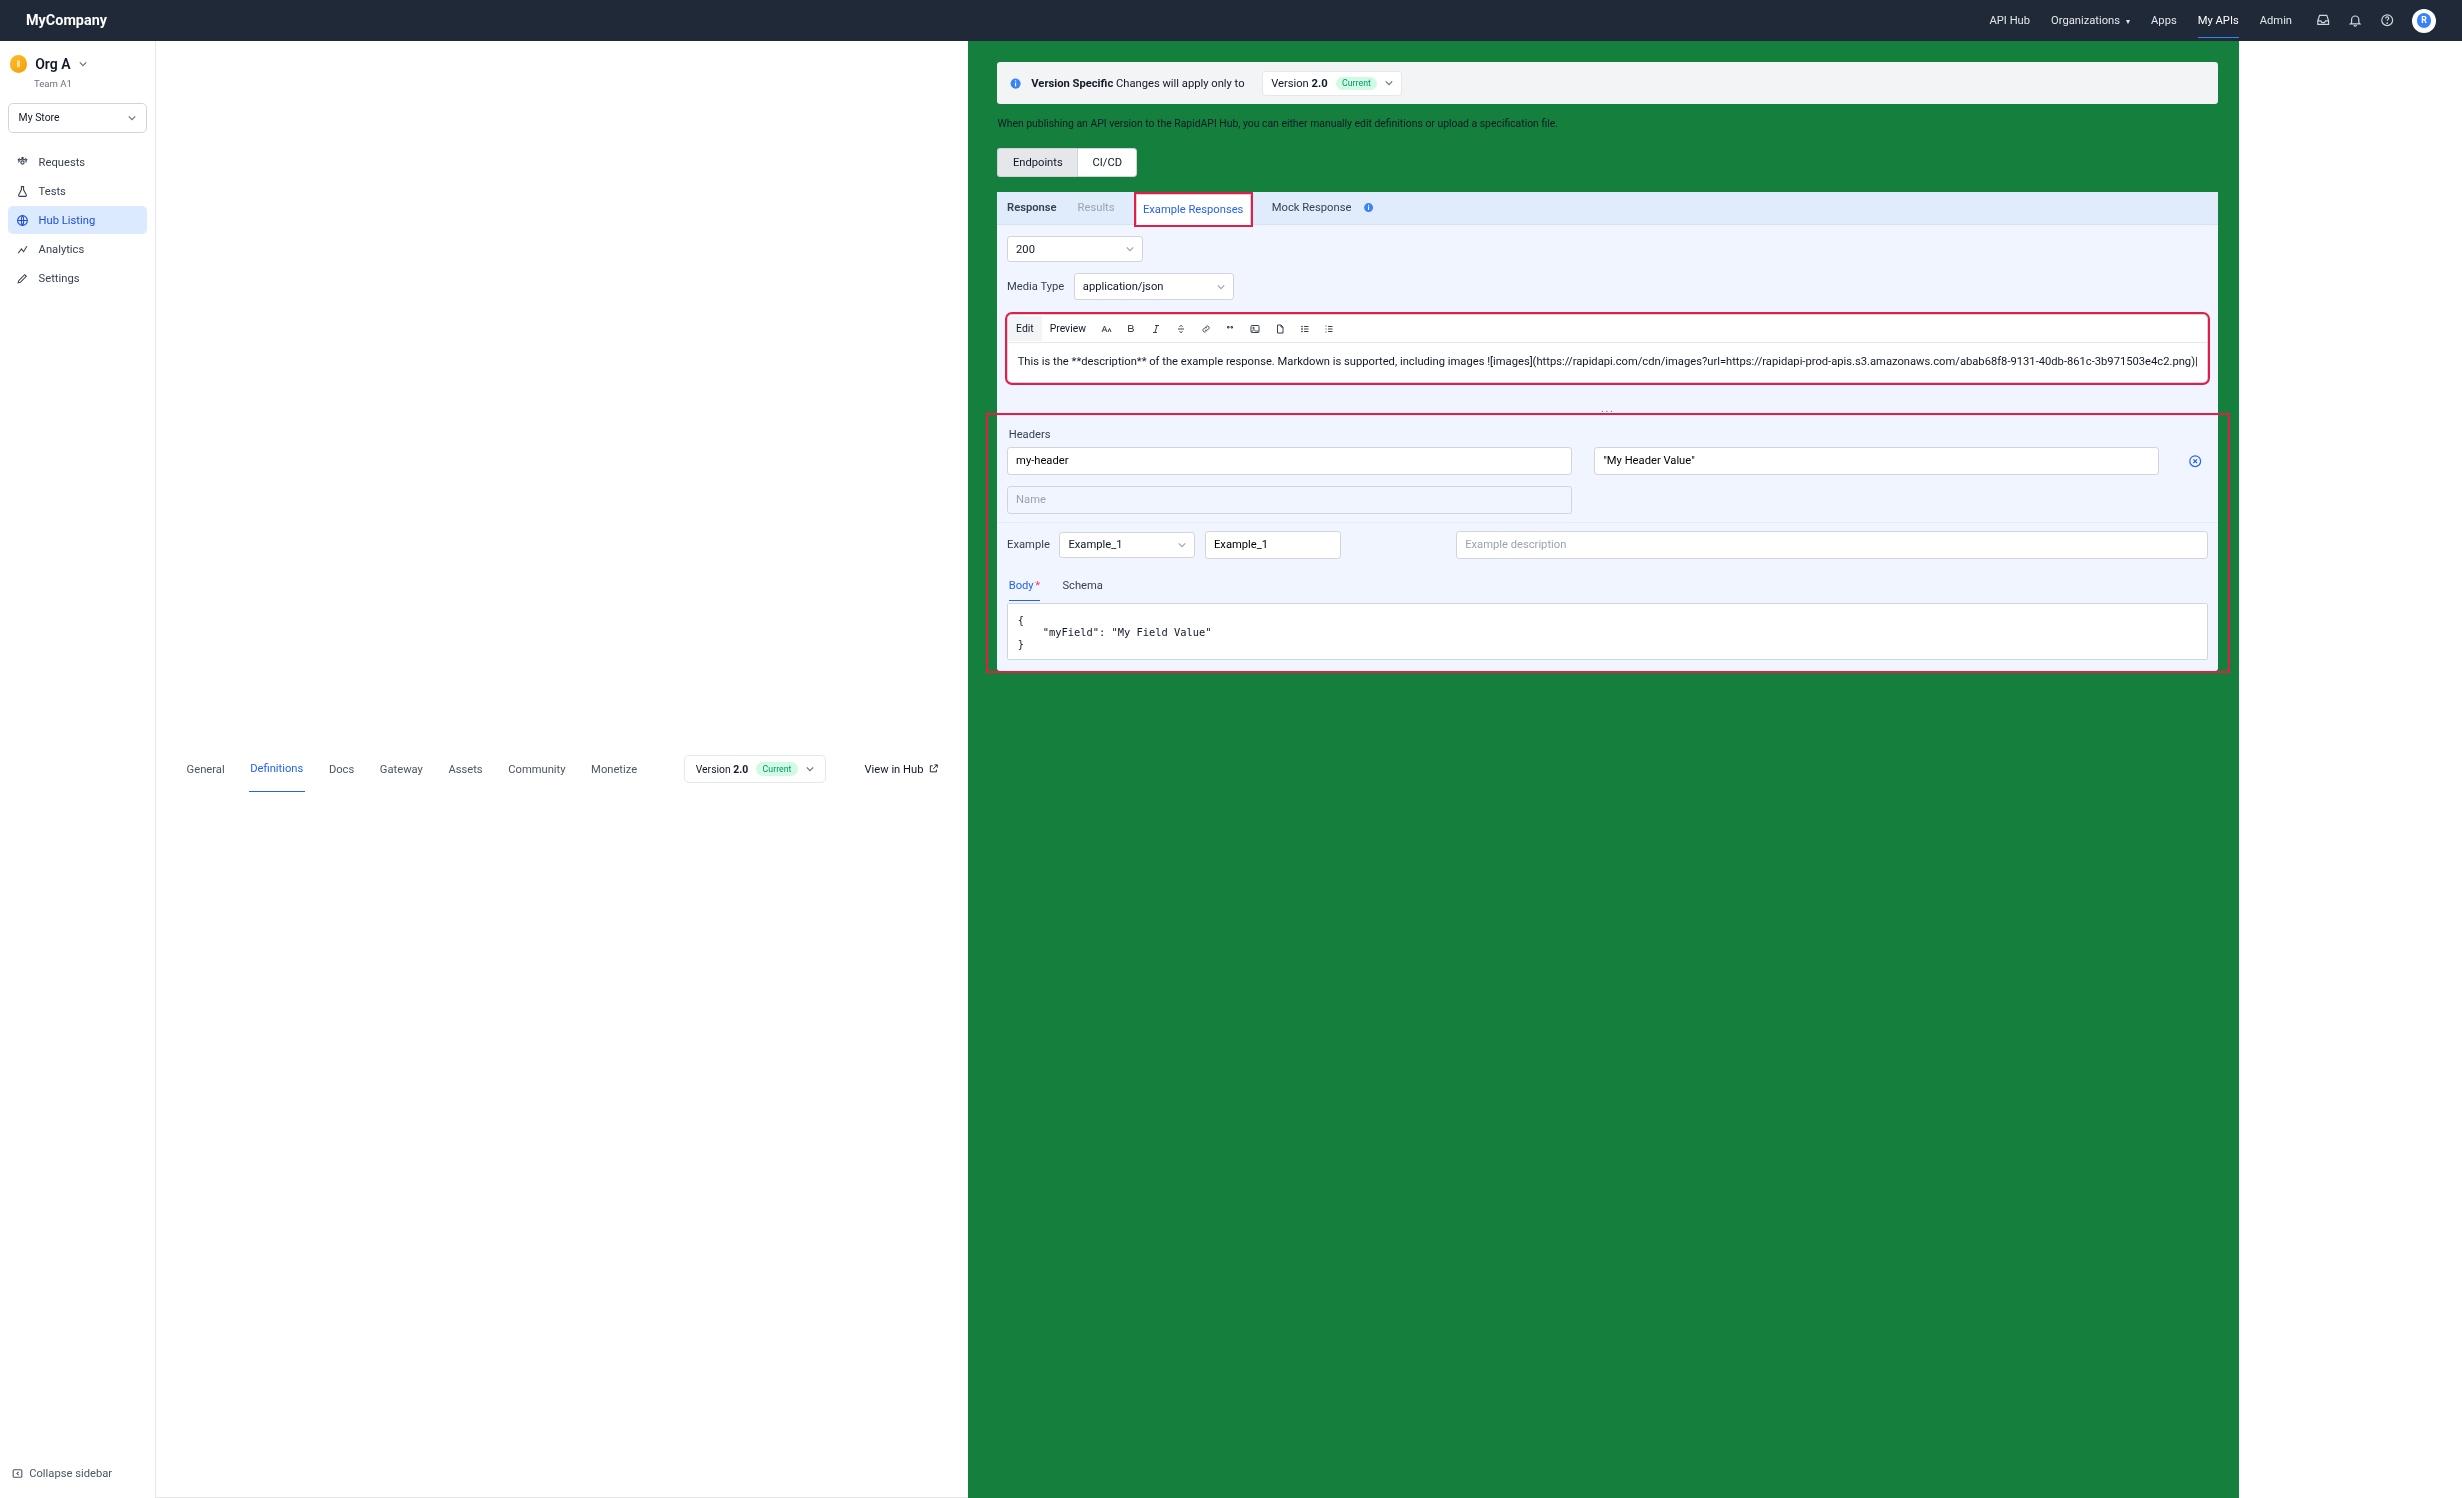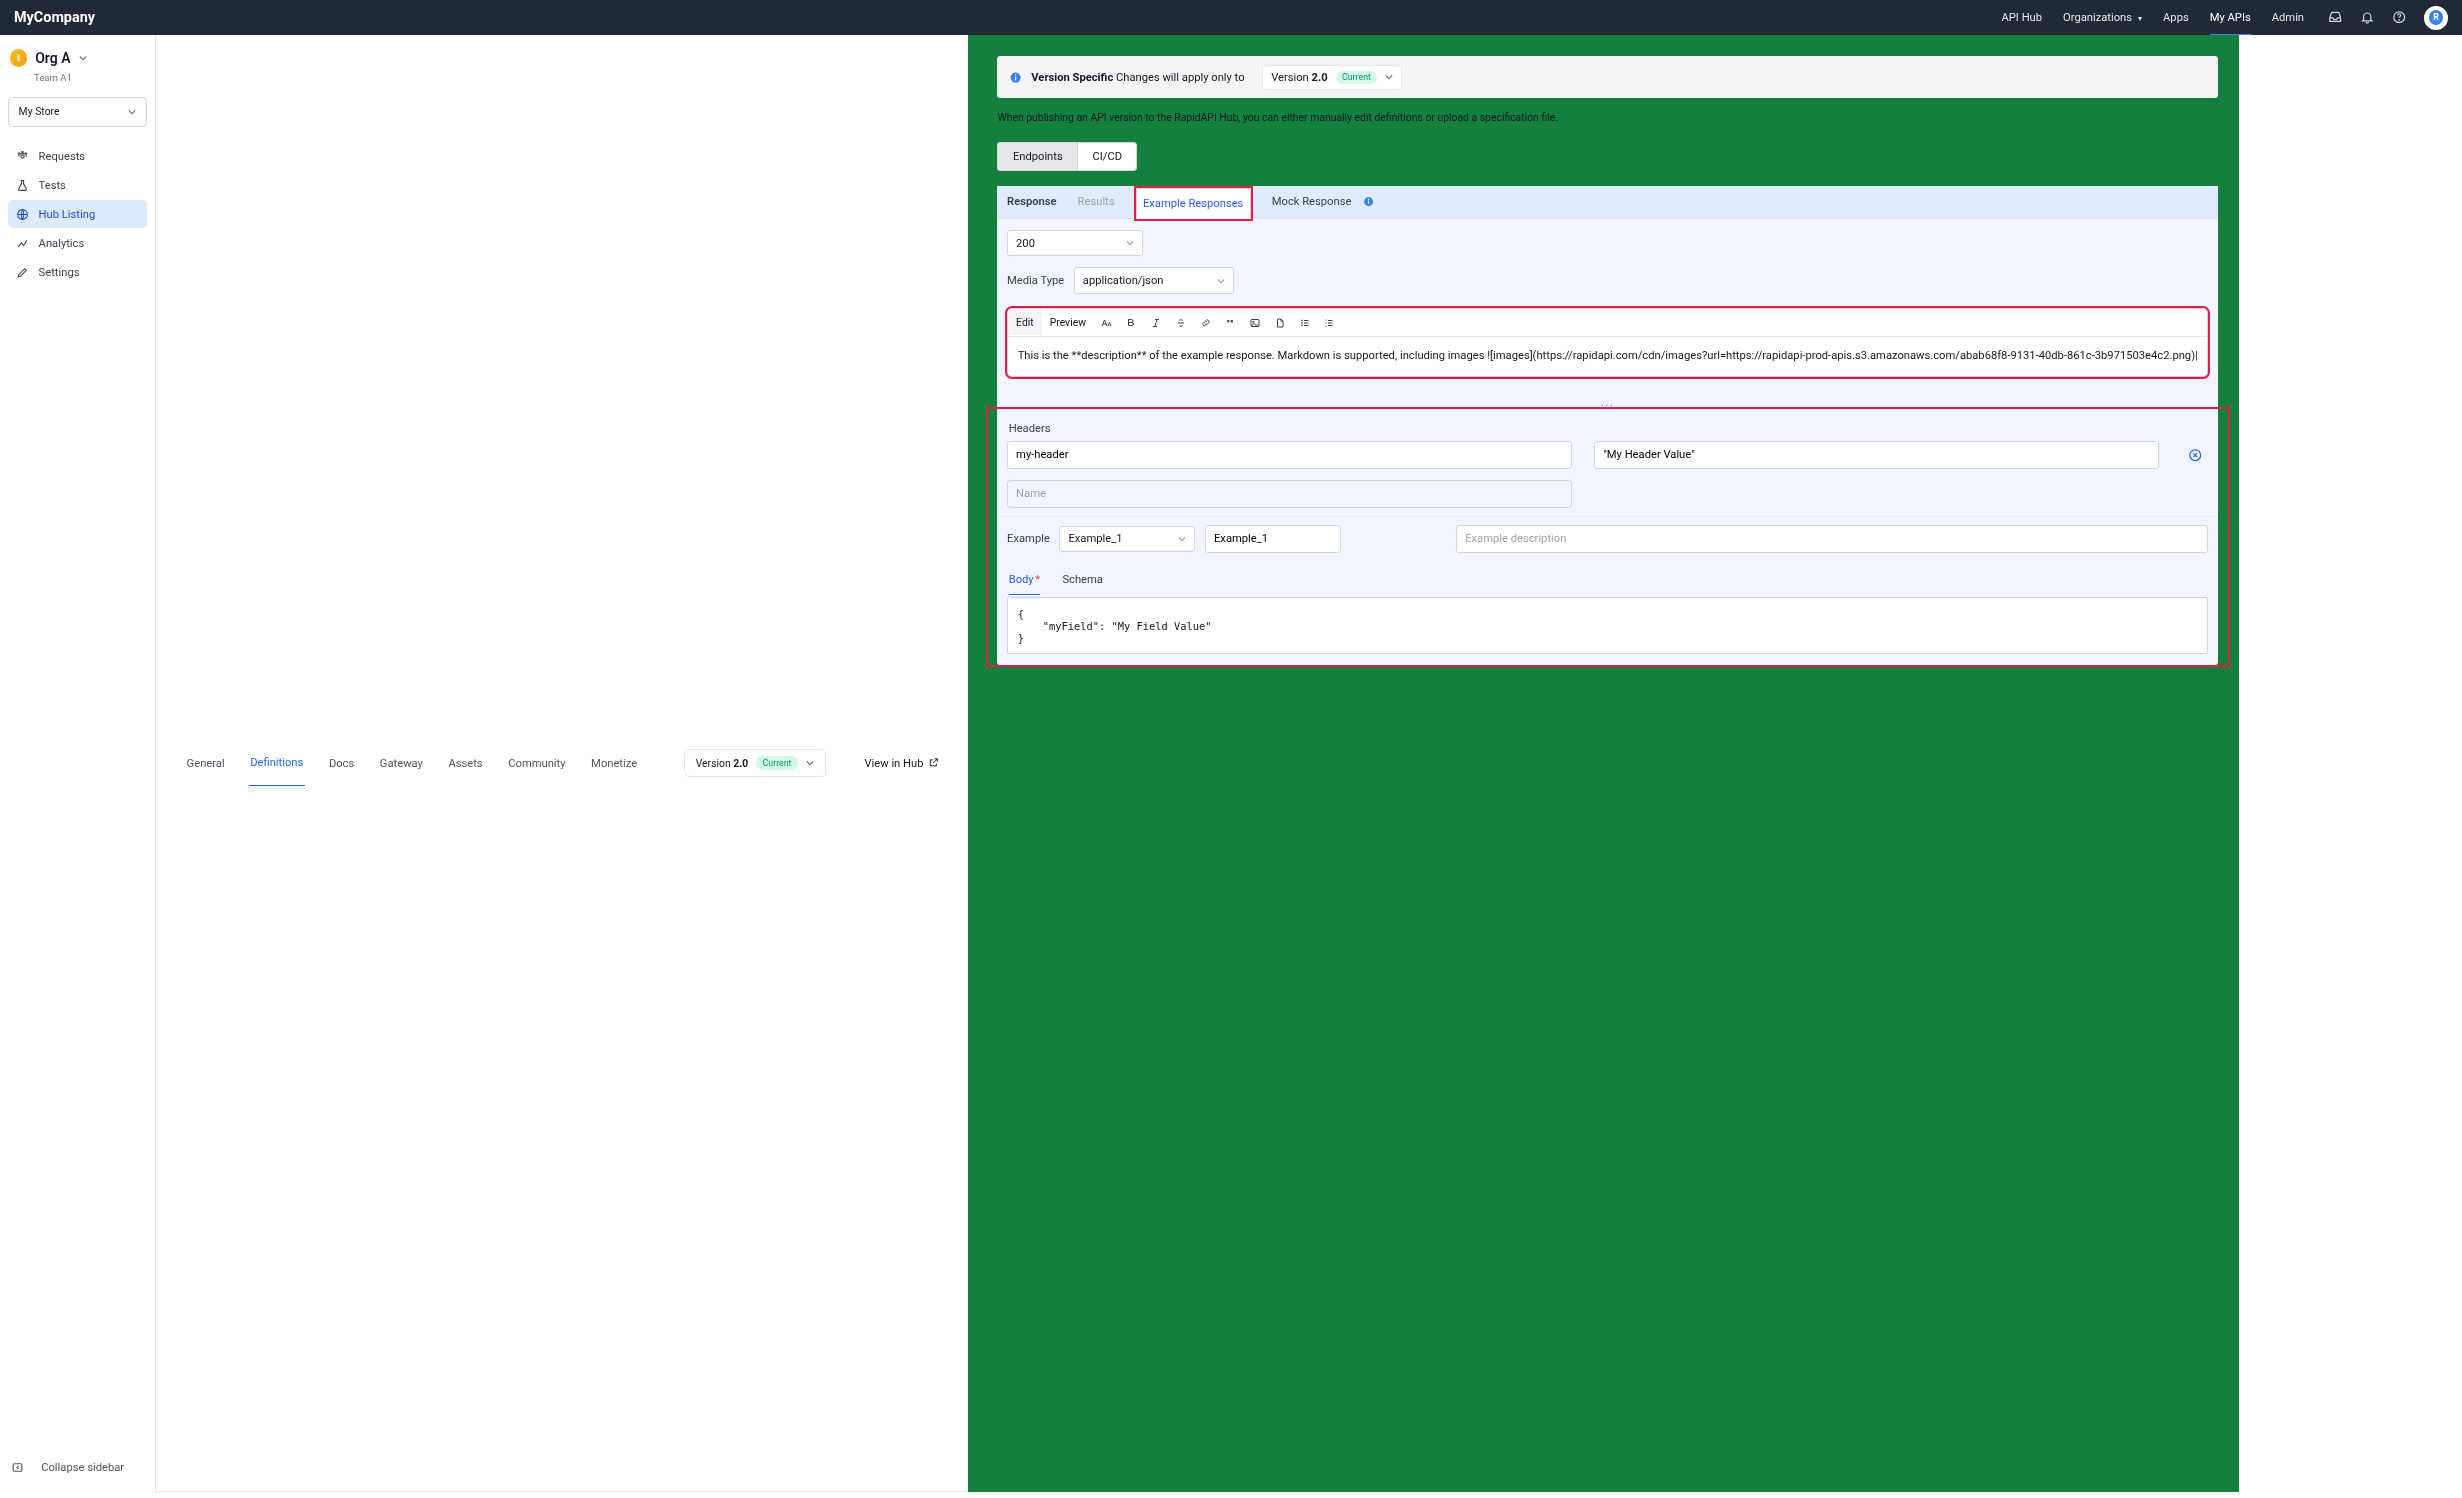--- a/index.html
+++ b/index.html
@@ -1,19 +1,19 @@
 <!DOCTYPE html>
 <html style="font-size:13px"><head>
 <meta charset="utf-8">
 <style>
 * { margin:0; padding:0; box-sizing:border-box; font-family:-apple-system,BlinkMacSystemFont,"Segoe UI",Roboto,Helvetica,Arial,sans-serif; }
 body { font-size:11.2px; color:#111827; background:#fff; }
 
 
-.topnav { background:#1f2937; color:#fff; height:35px; display:flex; align-items:center; padding:0 14px; }
+.topnav { background:#1f2937; color:#fff; height:41px; display:flex; align-items:center; padding:0 26px; }
 .brand { font-size:14.4px; font-weight:700; }
 .topnav .spacer { flex:1; }
 .nav-link { color:#e5e7eb; font-size:11.2px; margin-left:21px; cursor:pointer; padding:1.6px 0; }
 .nav-link.active { color:#fff; border-bottom:1.6px solid #3b82f6; padding-bottom:10.4px; margin-top:8.8px; }
 .nav-link .chev-d { margin-left:3.2px; font-size:8px; }
 .top-icons { display:flex; align-items:center; gap:17.6px; margin-left:24px; }
 .top-ic { width:14.4px; height:14.4px; stroke:#d1d5db; fill:none; stroke-width:2; cursor:pointer; }
 .avatar { width:24px; height:24px; border-radius:50%; background:#fff; display:flex; align-items:center; justify-content:center; margin-left:17.6px; cursor:pointer; }
 .avatar-inner { width:14.4px; height:14.4px; border-radius:50%; background:#3b82f6; color:#fff; font-weight:700; font-size:8.8px; display:flex; align-items:center; justify-content:center; }
 
@@ -23,21 +23,21 @@
 .org-icon { width:17.6px; height:17.6px; border-radius:50%; background:linear-gradient(135deg,#fbbf24,#f59e0b); display:flex; align-items:center; justify-content:center; }
 .org-icon span{font-size:8.8px;color:#fff;}
 .org-name { font-weight:600; font-size:14px; }
 .team-name { font-size:9.6px; color:#6b7280; margin-left:26px; margin-top:1.6px; }
 .store-select { margin-top:14.4px; border:0.8px solid #d1d5db; border-radius:4.8px; padding:7.2px 9.6px; display:flex; justify-content:space-between; align-items:center; cursor:pointer; font-size:10.4px; }
 .side-menu { margin-top:16px; display:flex; flex-direction:column; gap:1.6px; }
 .side-item { display:flex; align-items:center; gap:9.6px; padding:7.2px 8px; border-radius:4.8px; color:#374151; cursor:pointer; font-size:11.2px; }
 .side-item.active { background:#dbeafe; color:#1d4ed8; }
 .side-ic { width:13px; height:13px; stroke:currentColor; fill:none; stroke-width:2; }
 .side-spacer { flex:1; }
-.collapse-btn { display:flex; align-items:center; gap:17px; padding:6.4px 3.2px; color:#4b5563; cursor:pointer; font-size:11.2px;margin-top:46px; }
+.collapse-btn { display:flex; align-items:center; gap:5px; padding:6.4px 3.2px; color:#4b5563; cursor:pointer; font-size:11.2px;margin-top:46px; }
 
 .main { flex:1; display:flex; flex-direction:row; overflow:auto; }
 .tab-row { display:flex; align-items:center; border-bottom:0.8px solid #e5e7eb; padding:0 29px; gap:22.4px; }
 .tab { padding:16px 1.6px; color:#4b5563; cursor:pointer; font-size:11.2px; }
 .tab.active { color:#2563eb; border-bottom:1.6px solid #2563eb; }
 .tab-row .spacer { flex:1; }
 .version-pill { display:flex; align-items:center; gap:8px; border:0.8px solid #e5e7eb; border-radius:4.8px; padding:6.4px 11.2px; cursor:pointer; font-size:10.4px; }
 .vtext b{font-weight:700;}
 .badge-current { background:#d1fae5; color:#059669; border-radius:8px; font-size:8.8px; padding:1.6px 6.4px; }
 .view-hub { display:flex; align-items:center; gap:4.8px; cursor:pointer; font-size:11.2px; color:#111827; margin-left:16px; }

